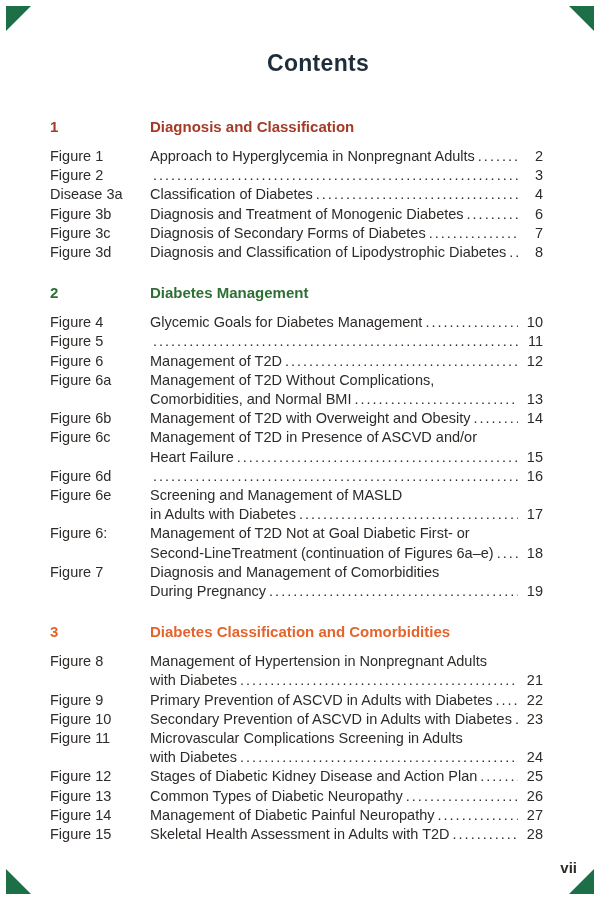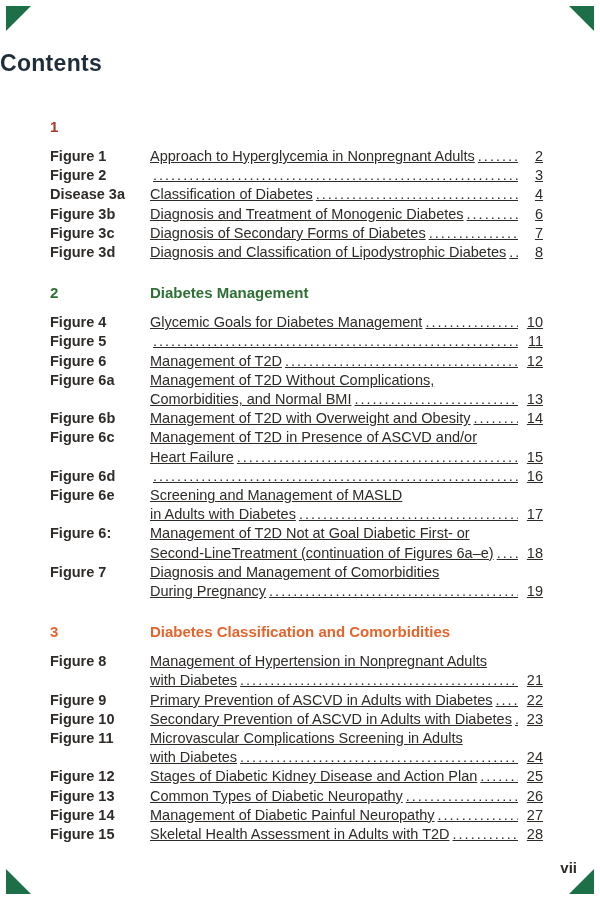--- a/index.html
+++ b/index.html
@@ -10,51 +10,52 @@
   }
   .page{position:absolute;inset:0;}
   
   .corner{position:absolute;width:0;height:0;}
   .corner.tl{top:6px;left:6px;border-top:25px solid var(--corner,#1d6f47);border-right:25px solid transparent;}
   .corner.tr{top:6px;right:6px;border-top:25px solid var(--corner,#1d6f47);border-left:25px solid transparent;}
   .corner.bl{bottom:6px;left:6px;border-bottom:25px solid var(--corner,#1d6f47);border-right:25px solid transparent;}
   .corner.br{bottom:6px;right:6px;border-bottom:25px solid var(--corner,#1d6f47);border-left:25px solid transparent;}
 
   h1.page-title{
-    margin:0;padding-top:50px;
-    font-size:23px;font-weight:bold;color:#1f2d3b;letter-spacing:.3px;
+    margin:0;padding-top:50px;text-align:center;
+    font-size:23px;font-weight:bold;color:#1f2d3b;letter-spacing:.3px;padding-left:36px;
   }
   .toc{padding:40px 57px 0 50px;}
   .section{margin-bottom:21px;}
   .heading{display:flex;font-weight:bold;font-size:15px;line-height:19px;margin-bottom:11px;}
   .heading .num{width:100px;flex:none;}
   .row{display:flex;font-size:14.5px;line-height:19.2px;}
-  .row .label{width:100px;flex:none;font-weight:bold;}
+  .row .label{width:100px;flex:none;font-weight:normal;}
   .row .body{flex:1;min-width:0;}
-  .line{display:flex;text-decoration:underline;}
+  .line{display:flex;}
   .line .text{white-space:nowrap;}
   .line .dots{flex:1;overflow:hidden;white-space:nowrap;letter-spacing:2px;padding-left:3px;color:#2e2b29;}
   .line .pg{flex:none;min-width:20px;text-align:right;margin-left:5px;}
   .folio{position:absolute;right:23px;bottom:24px;font-size:15px;font-weight:bold;color:#2e2b29;}
 </style>
 </head>
 <body>
 
 <div class="page">
   <div class="corner tl"></div>
   <div class="corner tr"></div>
   <div class="corner bl"></div>
   <div class="corner br"></div>
 
   <h1 class="page-title">Contents</h1>
 
   <main class="toc">
       <section class="section">
         <div class="heading" style="color: rgb(164, 59, 38);">
           <span class="num">1</span>
+          <span class="stitle">Diagnosis and Classification</span>
         </div>
         <div class="row">
           <span class="label">Figure 1</span>
           <div class="body">
             <div class="line">
               <span class="text">Approach to Hyperglycemia in Nonpregnant Adults</span>
               <span class="dots">......................................................................................................................................................</span>
               <span class="pg">2</span>
             </div>
           </div>

